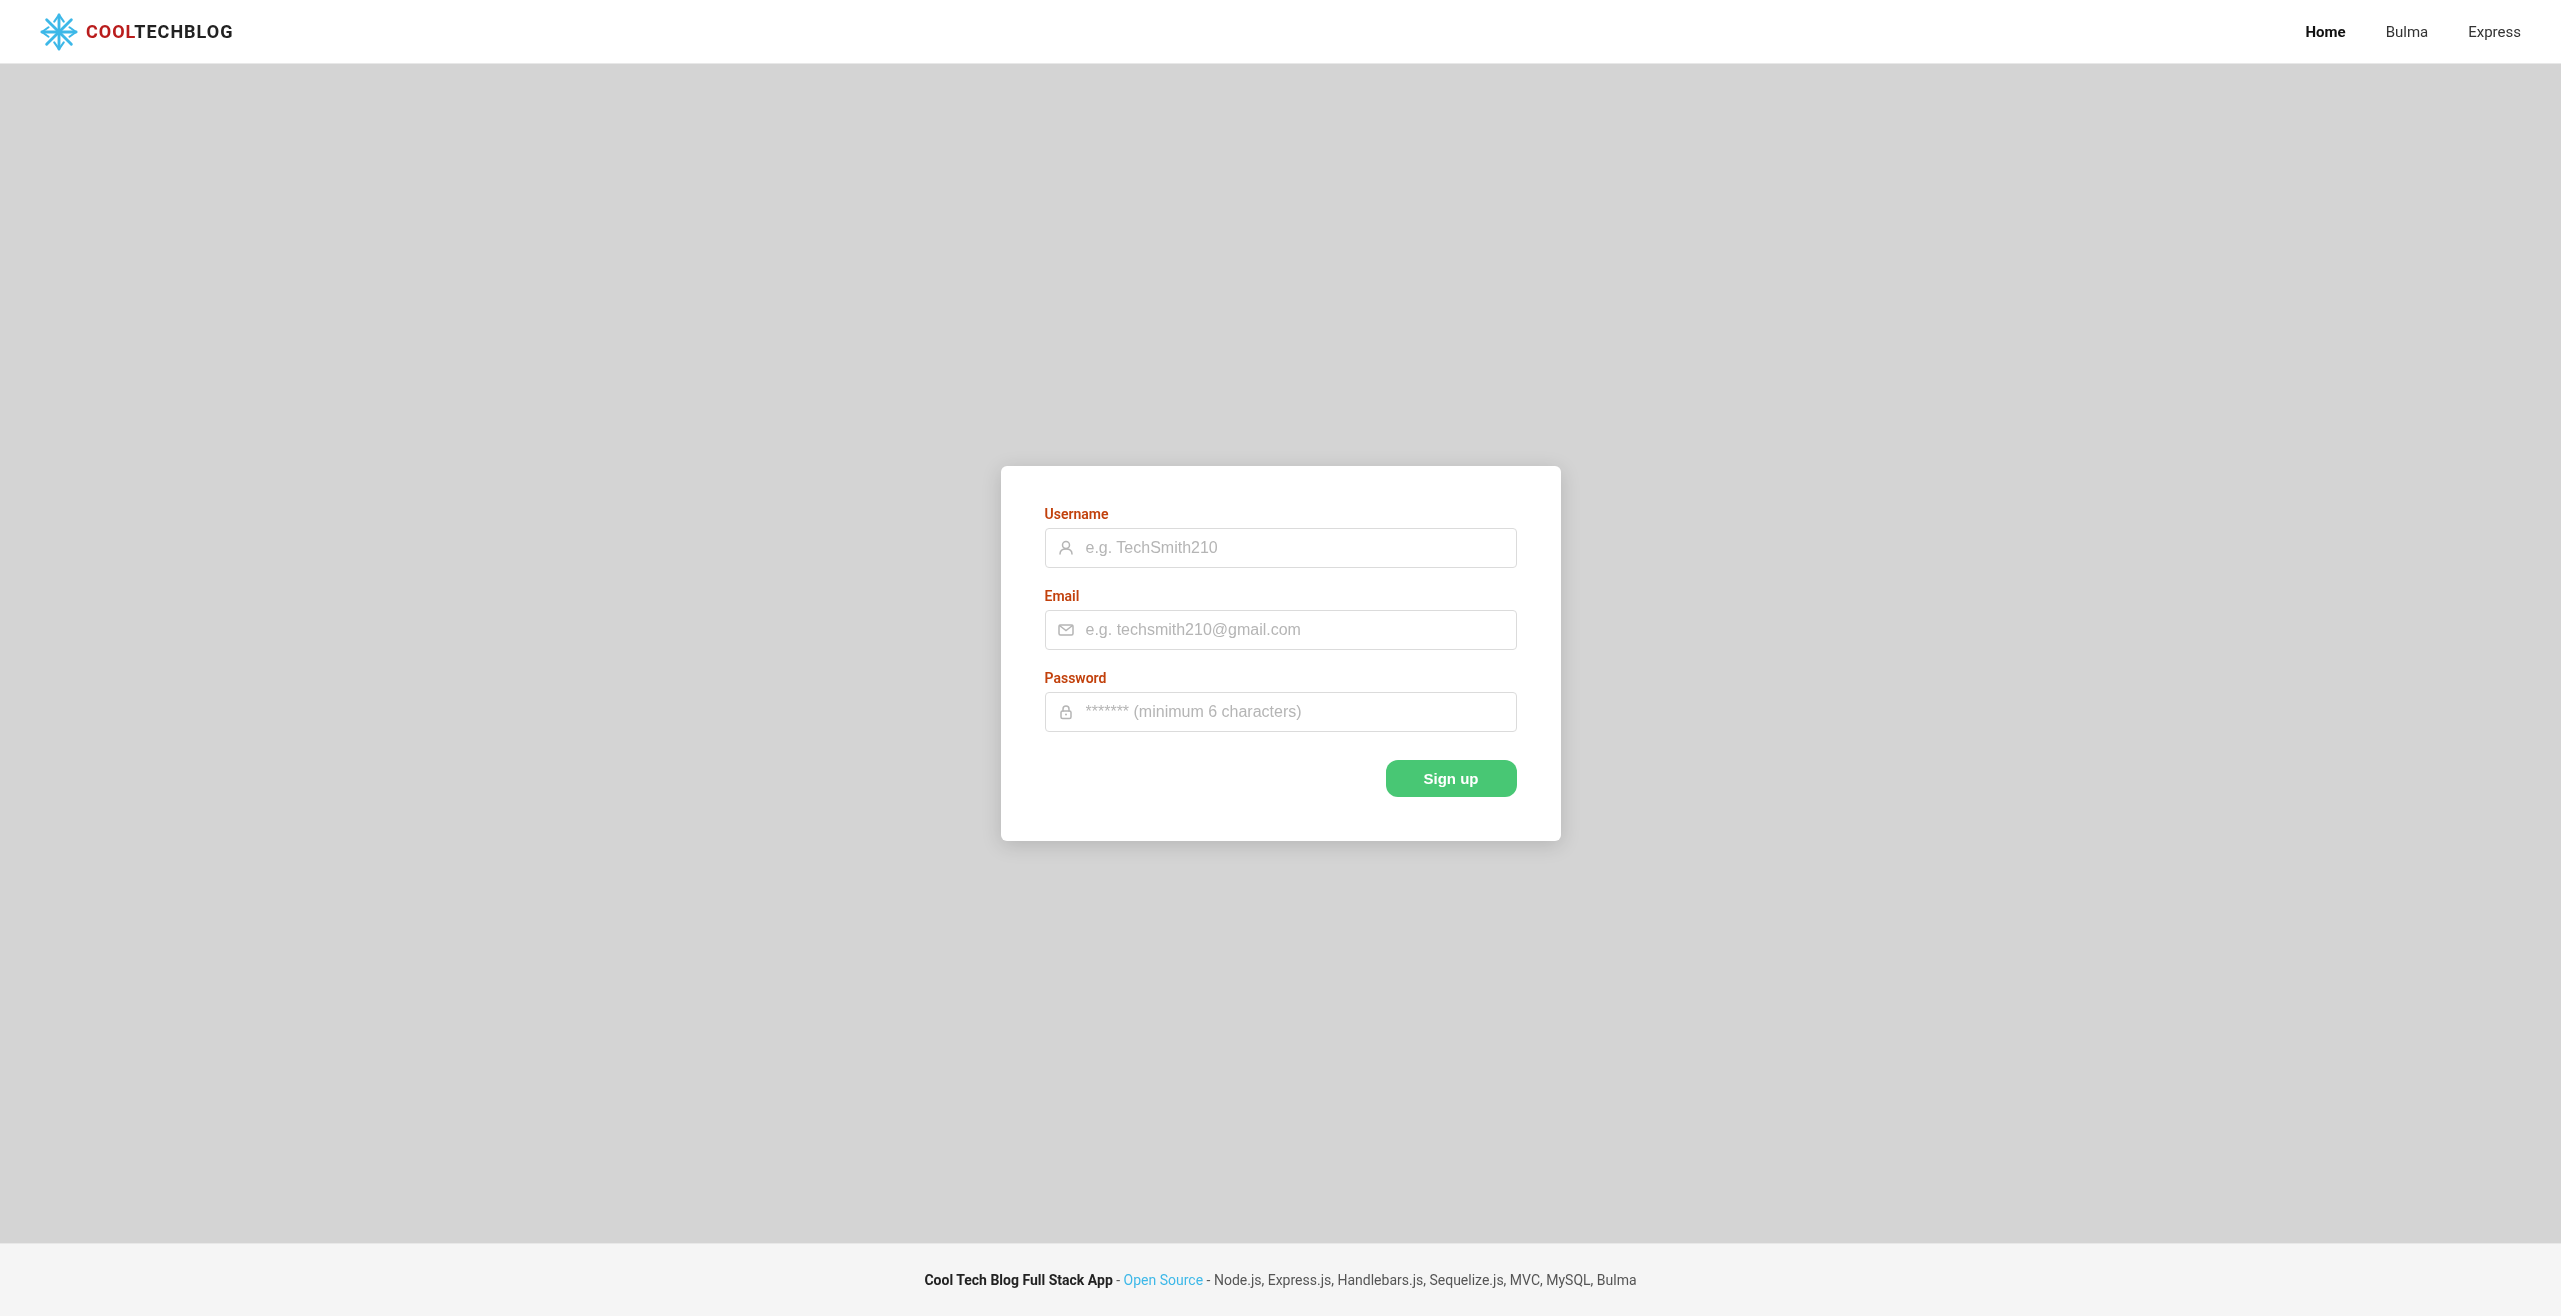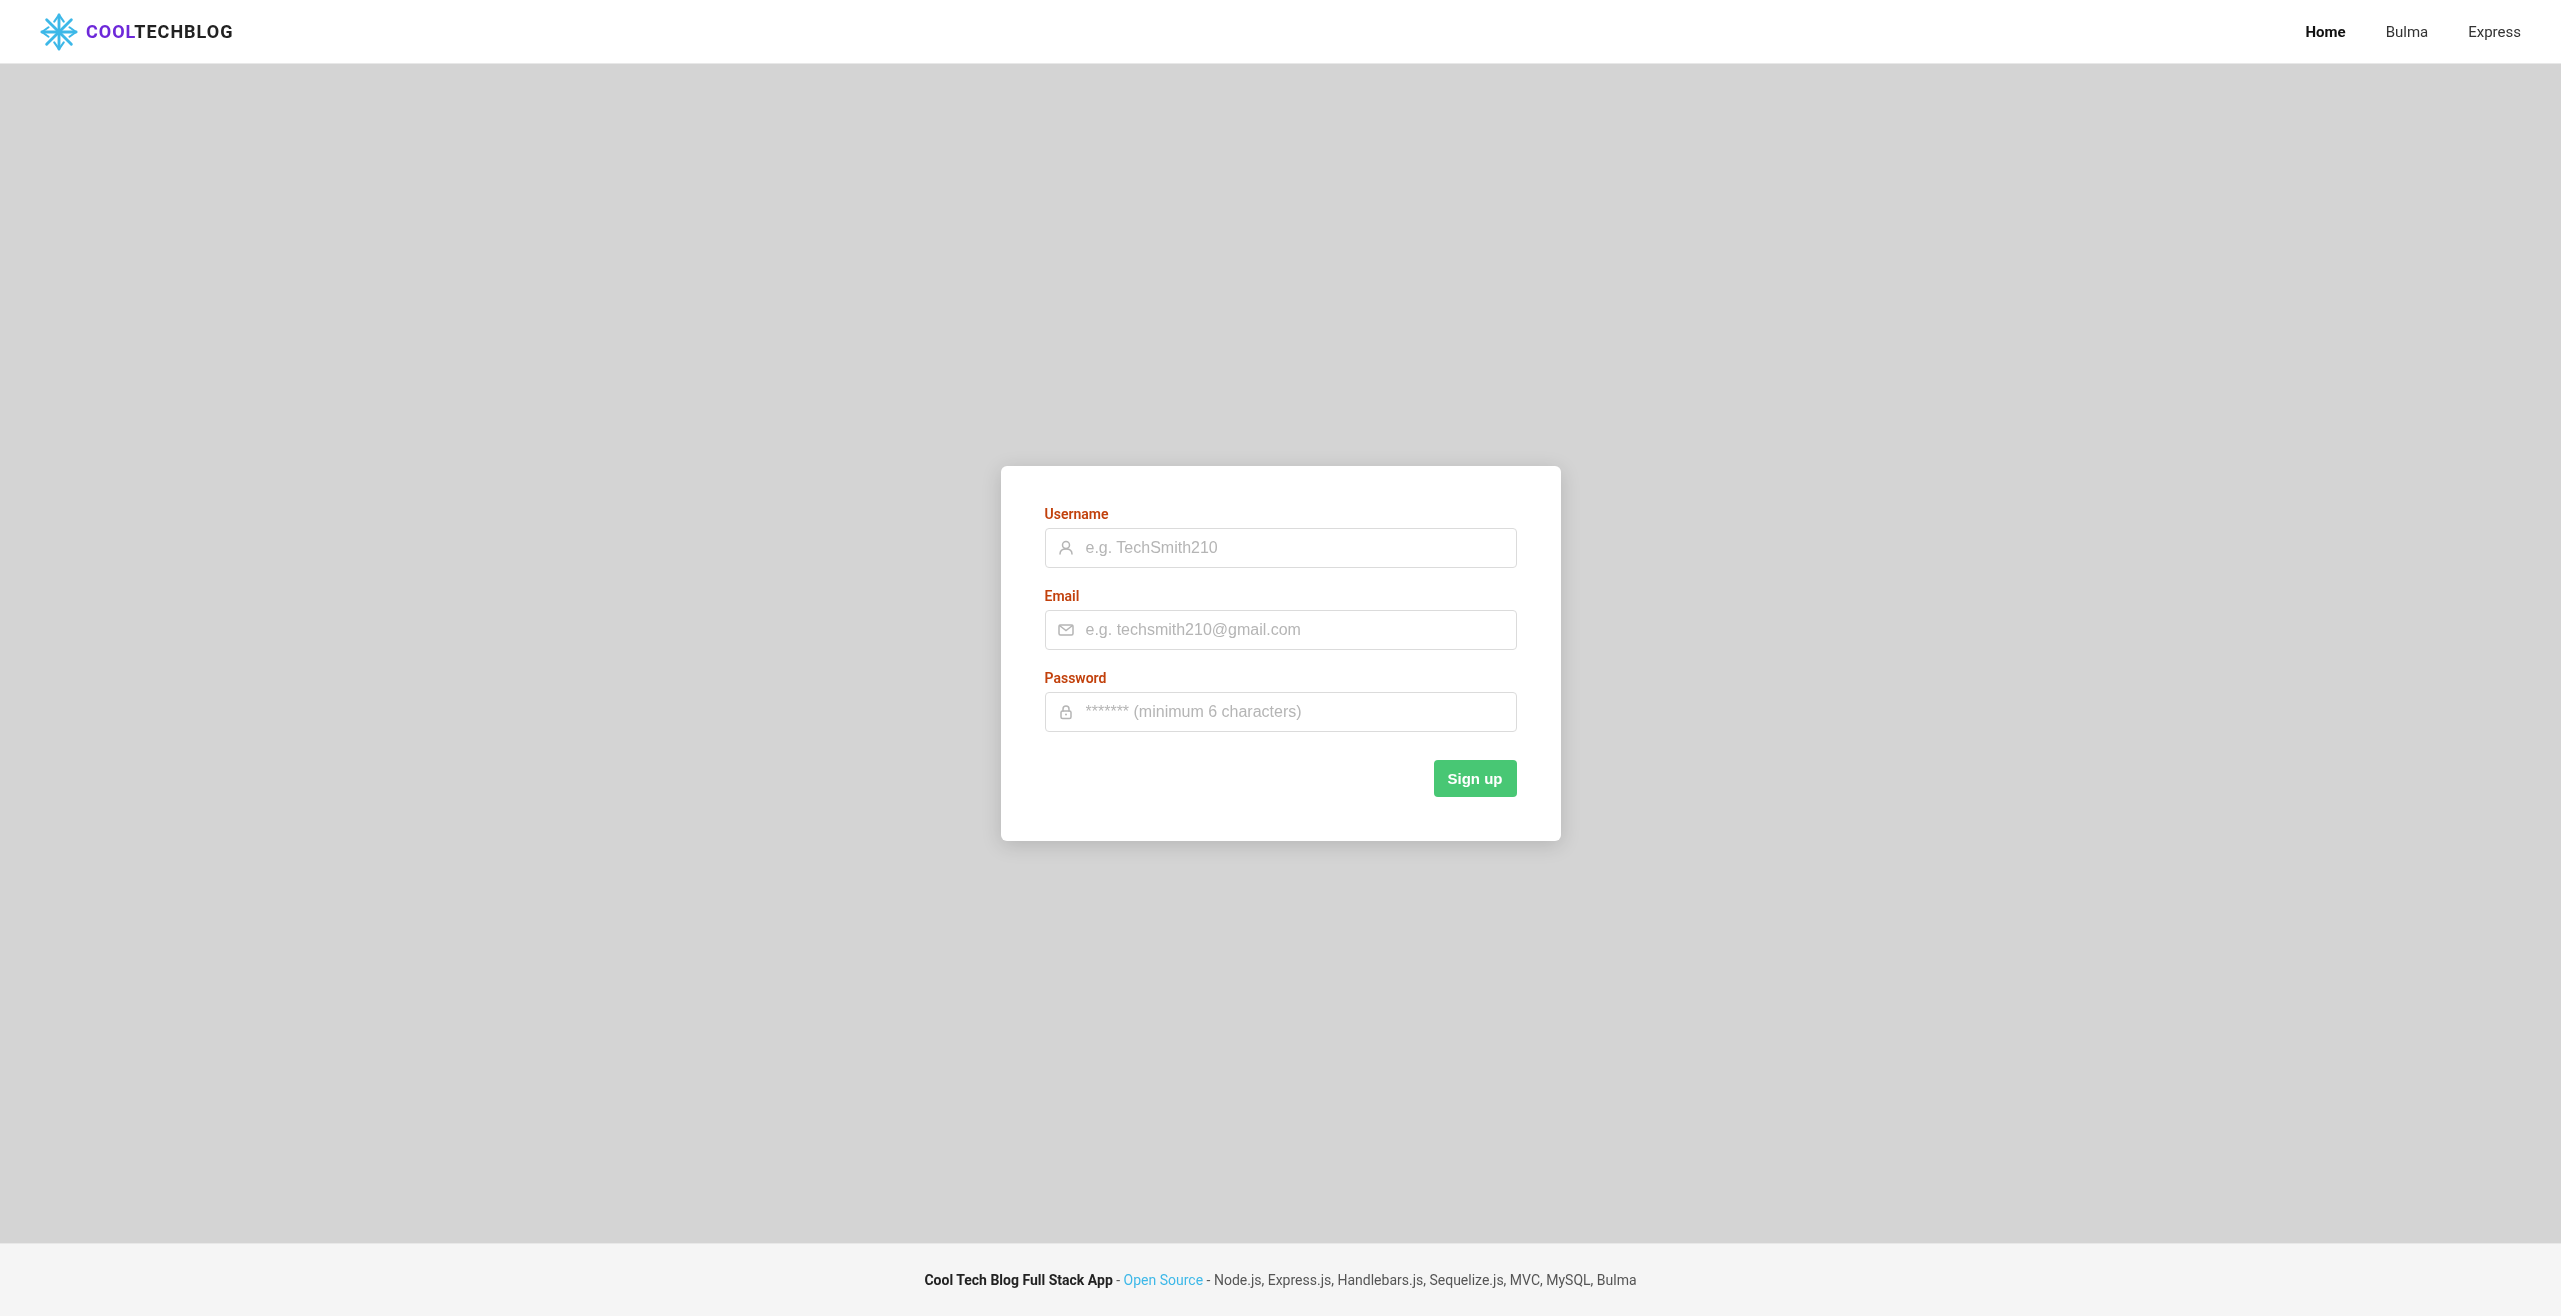--- a/index.html
+++ b/index.html
@@ -35,21 +35,21 @@
       text-decoration: none;
     }
 
     .brand-text {
       font-size: 18px;
       font-weight: 700;
       letter-spacing: 1px;
     }
 
     .brand-cool {
-      color: #6d28d9;
+      color: #b91c1c;
     }
 
     .brand-tech {
       color: #222;
     }
 
     .navbar-menu {
       display: flex;
       align-items: center;
       gap: 40px;
@@ -135,22 +135,22 @@
     .form-actions {
       display: flex;
       justify-content: flex-end;
       margin-top: 28px;
     }
 
     .btn-signup {
       background: #48c774;
       color: #fff;
       border: none;
-      border-radius: 4px;
-      padding: 10px 14px;
+      border-radius: 12px;
+      padding: 10px 38px;
       font-size: 15px;
       font-weight: 600;
       cursor: pointer;
       transition: background 0.2s;
     }
 
     
     .footer {
       background: #f5f5f5;
       padding: 28px 20px;

